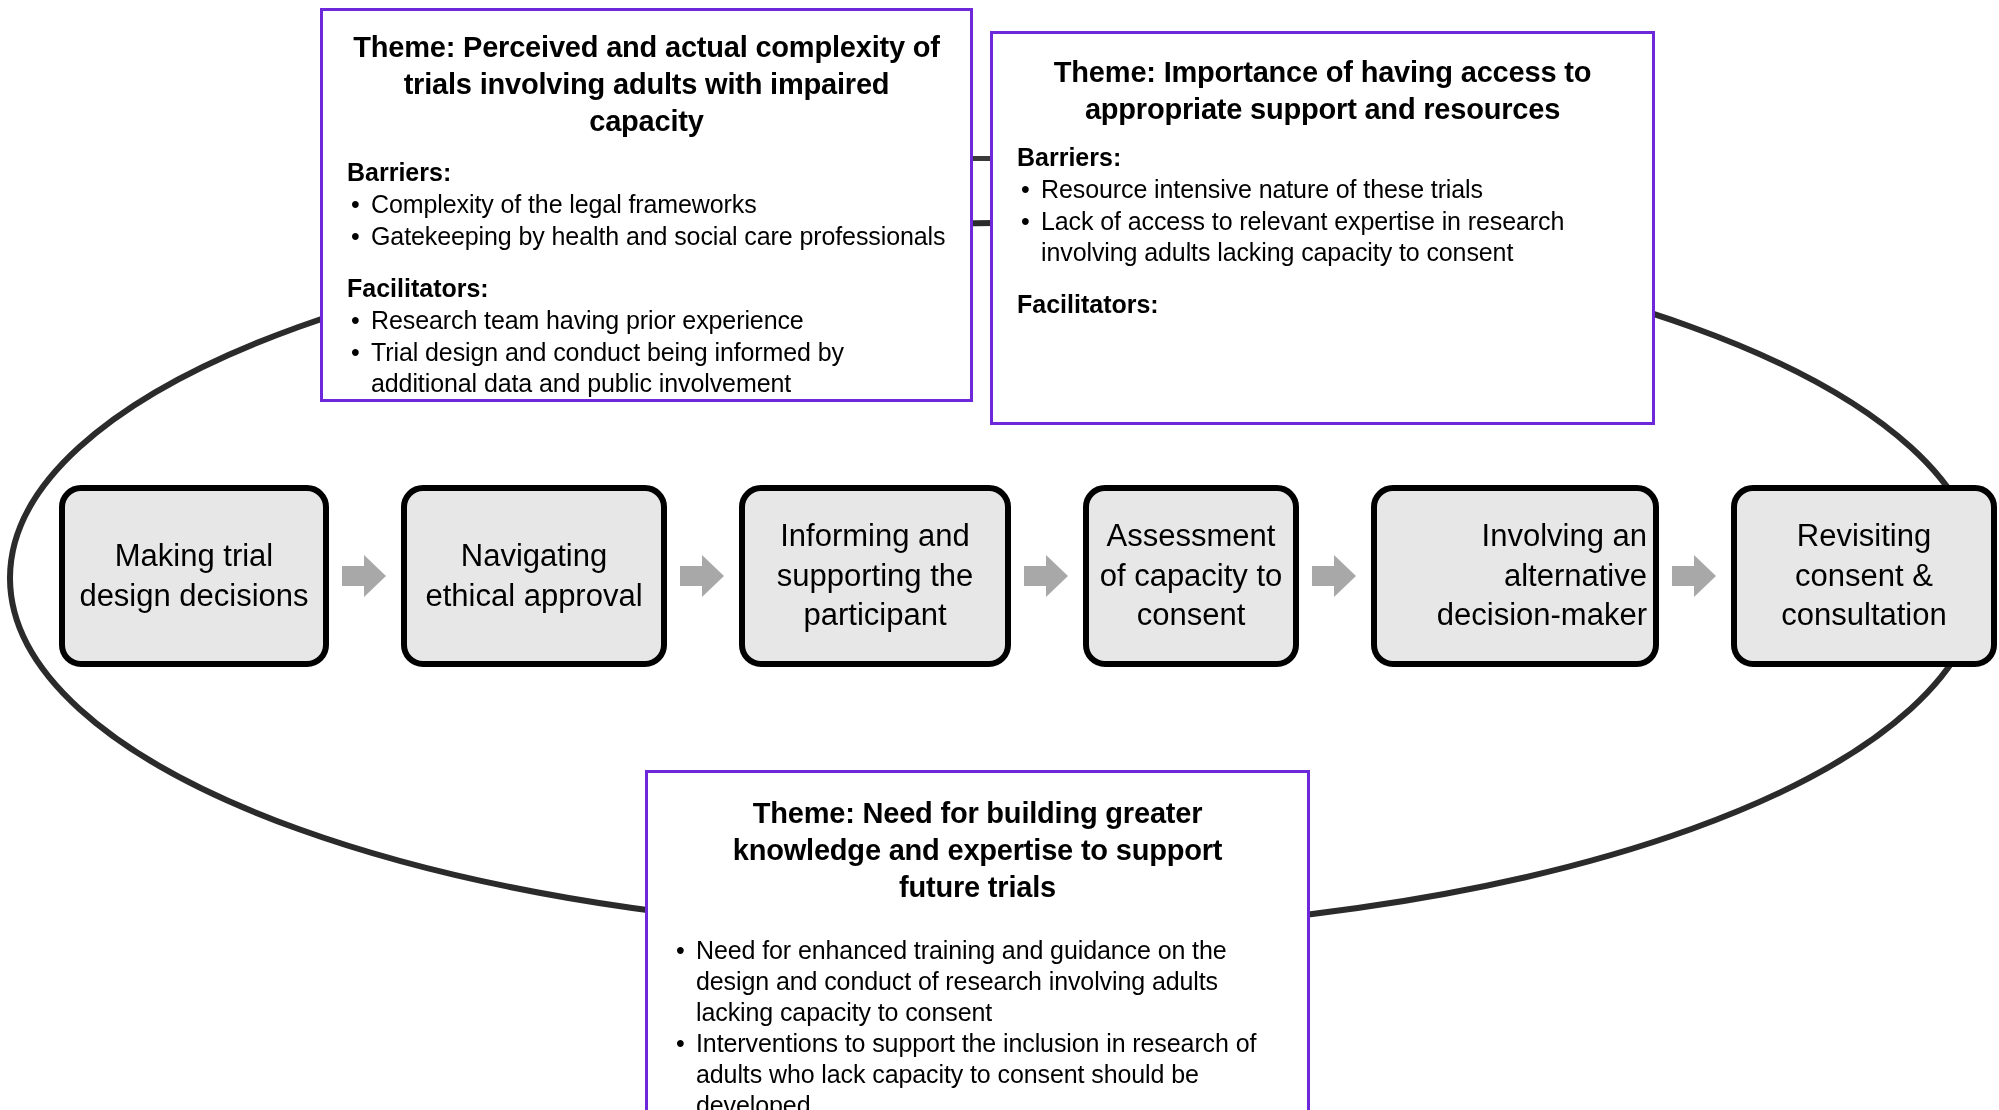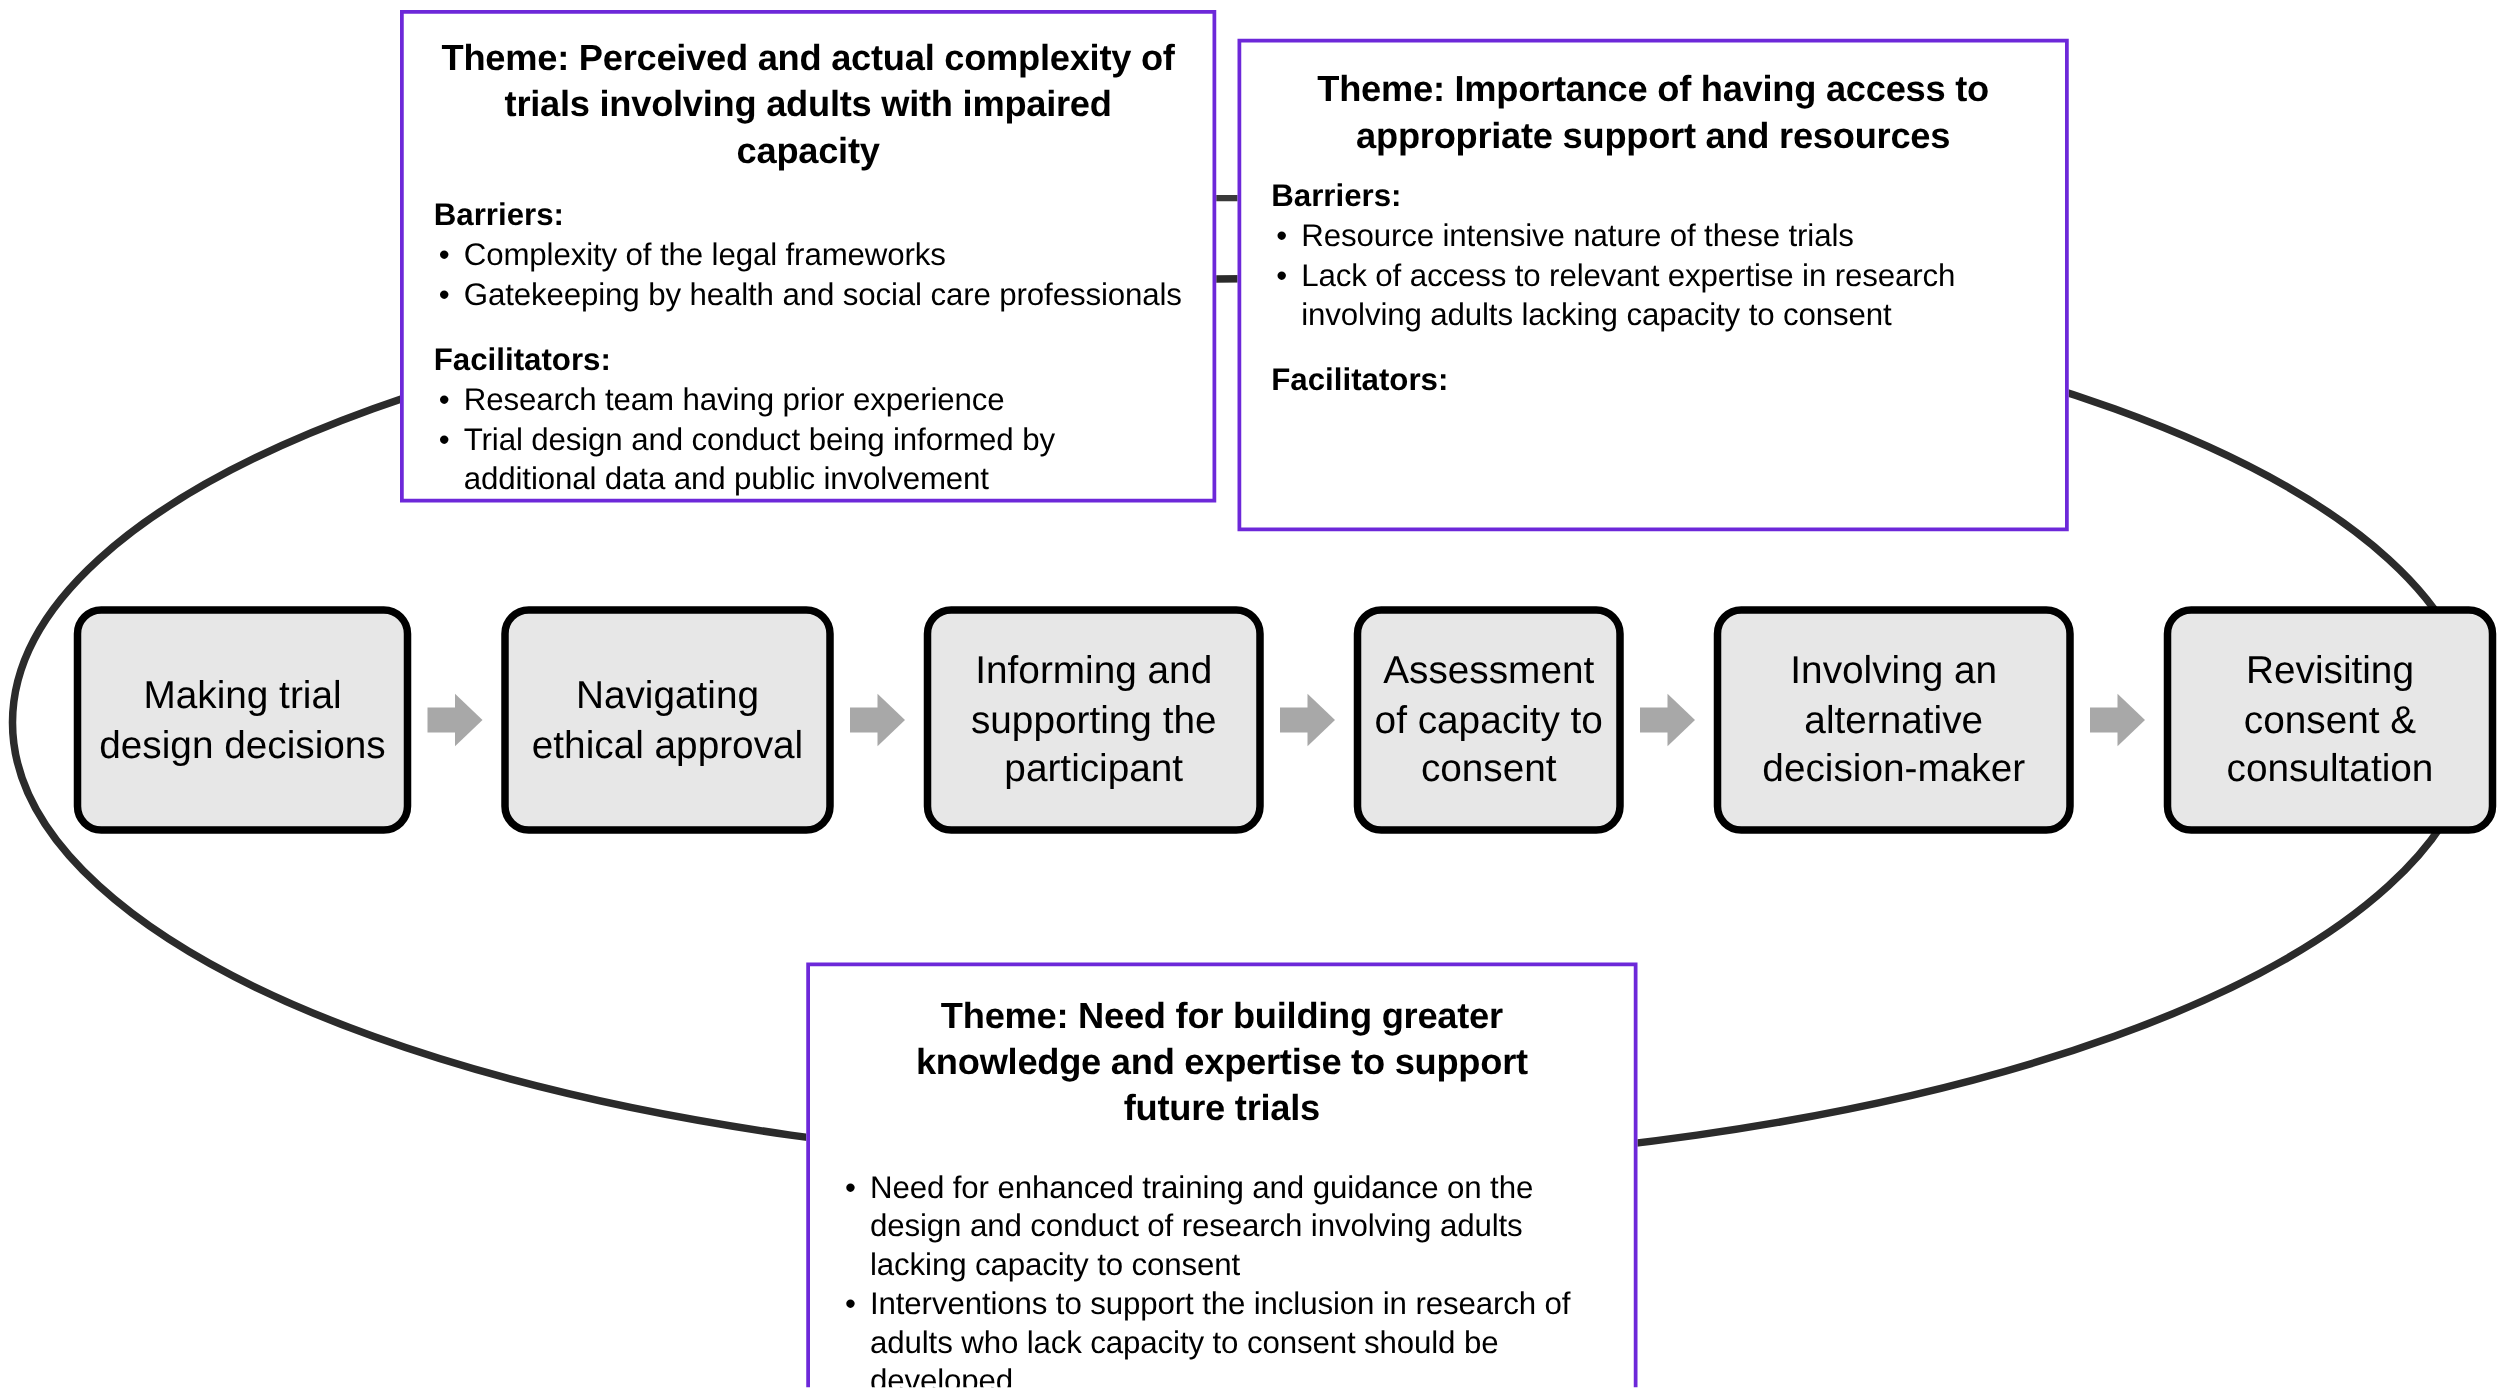--- a/index.html
+++ b/index.html
@@ -115,21 +115,21 @@
     justify-content: center;
     text-align: center;
     font-size: 31px;
     line-height: 1.28;
     padding: 4px 6px;
   }
   #proc-0 { margin-left: 55px; width: 270px; }
   #proc-1 { width: 266px; }
   #proc-2 { width: 272px; }
   #proc-3 { width: 216px; }
-  #proc-4 { width: 288px; }
+  #proc-4 { width: 288px; text-align: right; }
   #proc-5 { width: 266px; }
 
   .arrow {
     flex: 0 0 auto;
     width: 46px;
     height: 42px;
     margin: 0 13px;
     position: relative;
   }
   .arrow::before {

